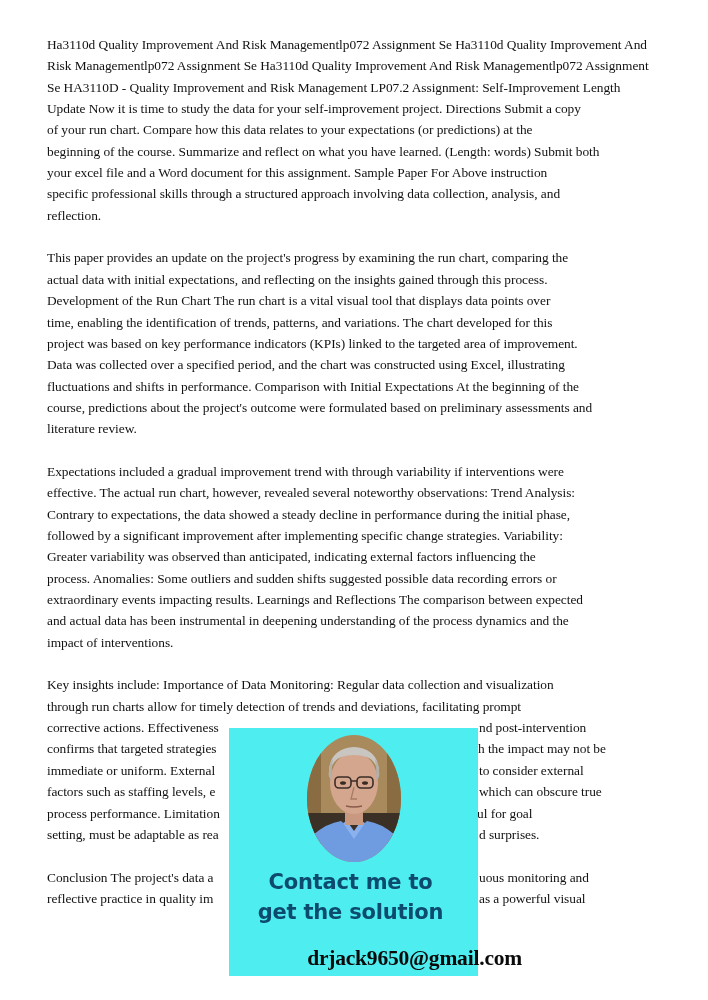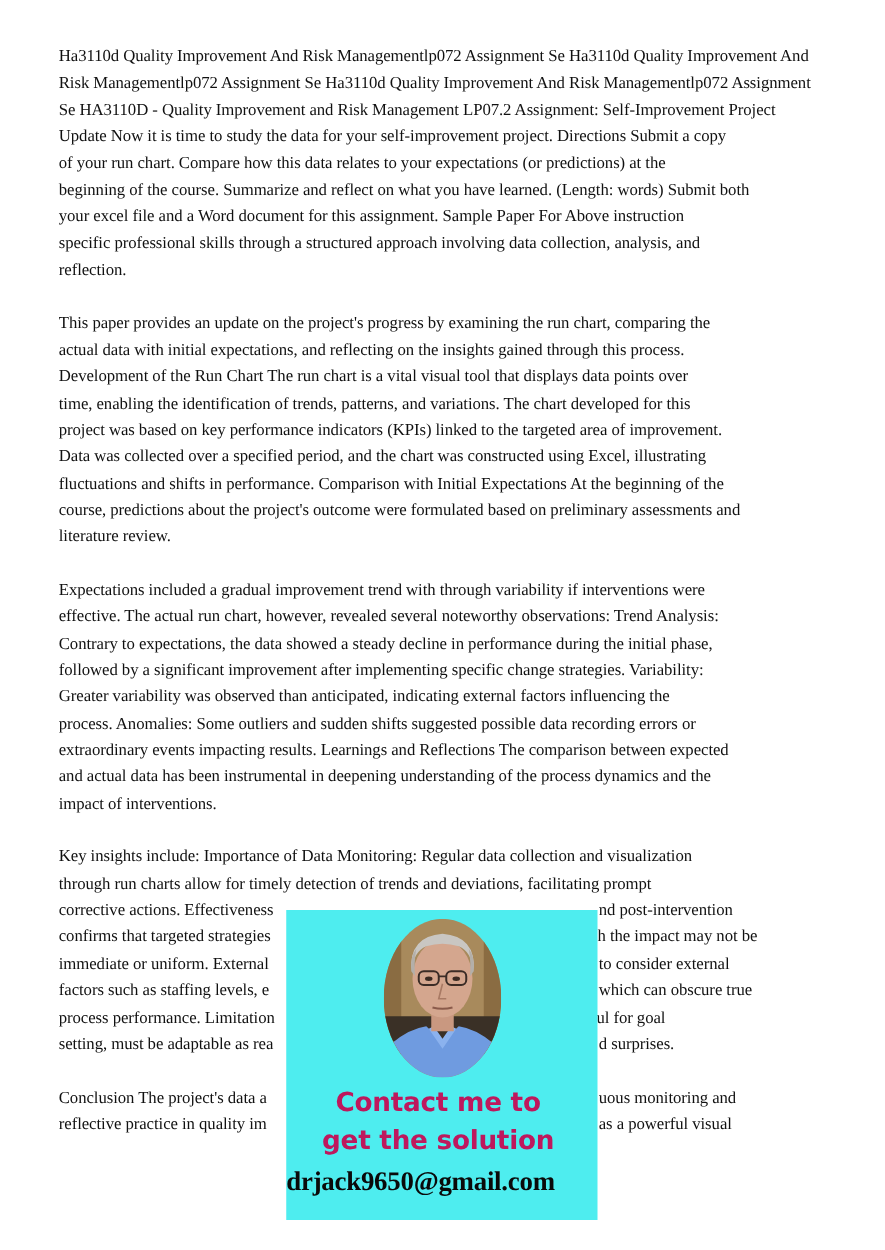--- a/index.html
+++ b/index.html
@@ -66,48 +66,49 @@
     }
     .promo .headline {
       position: absolute;
       left: 0;
       width: 243px;
       text-align: center;
       font-family: "DejaVu Sans", "Liberation Sans", sans-serif;
       font-weight: bold;
       font-size: 21px;
       line-height: 30px;
-      color: #be185d;
+      color: #0c4a6e;
       letter-spacing: -0.2px;
     }
     .promo .headline.l1 { top: 139px; }
     .promo .headline.l2 { top: 169px; }
     .promo .email {
       position: absolute;
       left: 0;
-      top: 203px;
+      top: 216px;
       width: 249px;
-      text-align: left;
+      text-align: right;
       font-family: "Liberation Serif", "DejaVu Serif", serif;
       font-weight: bold;
       font-size: 21.5px;
       line-height: 28px;
       color: #0a0a0a;
       letter-spacing: -0.2px;
+      padding-left: 44px;
     }
   </style>
 </head>
 <body>
 
 <div class="page">
 
   <p class="para">
     <span class="line">Ha3110d Quality Improvement And Risk Managementlp072 Assignment Se Ha3110d Quality Improvement And</span>
     <span class="line">Risk Managementlp072 Assignment Se Ha3110d Quality Improvement And Risk Managementlp072 Assignment</span>
-    <span class="line">Se HA3110D - Quality Improvement and Risk Management LP07.2 Assignment: Self-Improvement Project</span>
+    <span class="line">Se HA3110D - Quality Improvement and Risk Management LP07.2 Assignment: Self-Improvement Length</span>
     <span class="line">Update Now it is time to study the data for your self-improvement project. Directions Submit a copy</span>
     <span class="line">of your run chart. Compare how this data relates to your expectations (or predictions) at the</span>
     <span class="line">beginning of the course. Summarize and reflect on what you have learned. (Length: words) Submit both</span>
     <span class="line">your excel file and a Word document for this assignment. Sample Paper For Above instruction</span>
     <span class="line">specific professional skills through a structured approach involving data collection, analysis, and</span>
     <span class="line">reflection.</span>
   </p>
 
   <p class="para">
     <span class="line">This paper provides an update on the project's progress by examining the run chart, comparing the</span>

